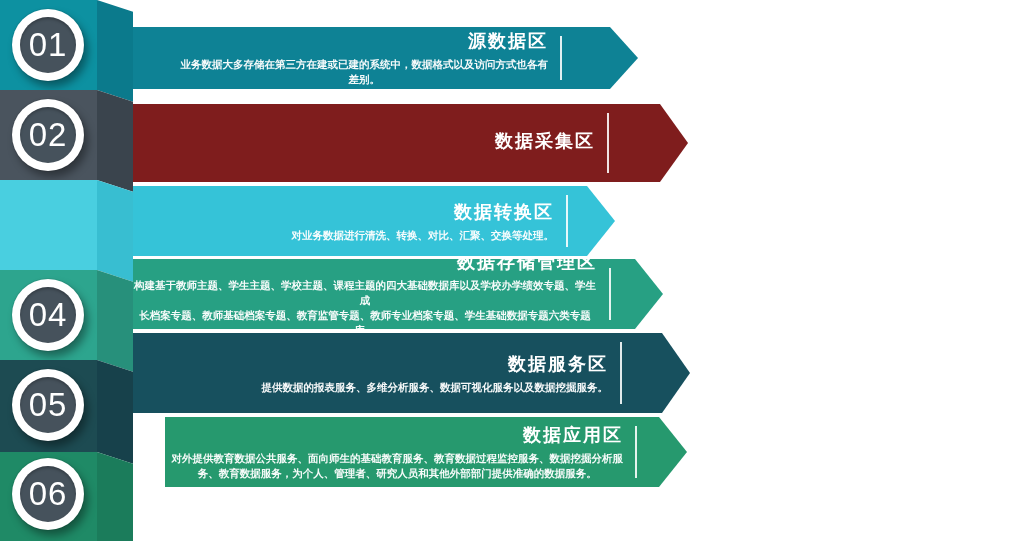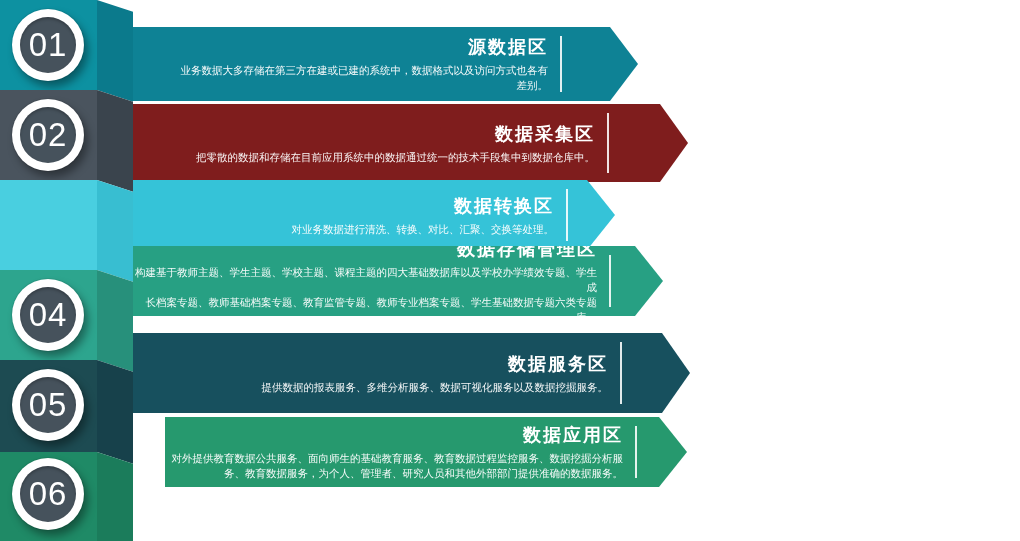--- a/index.html
+++ b/index.html
@@ -33,37 +33,37 @@
   .circle.s4{top:279px}
   .circle.s5{top:369px}
   .circle.s6{top:458px}
   .disc{flex:1;margin:8px;border-radius:50%;background:#46525c;color:#fff;
     display:flex;align-items:center;justify-content:center;
     font-size:33px;font-weight:400;letter-spacing:1px;
     box-shadow:inset 0 2px 3px rgba(0,0,0,0.25);}
   
   .banner{position:absolute;left:133px;
     clip-path:polygon(0 0,calc(100% - 28px) 0,100% 50%,calc(100% - 28px) 100%,0 100%);}
-  .banner.s1{top:27px;height:74px;width:505px}
+  .banner.s1{top:27px;height:62px;width:505px}
   .banner.s2{top:104px;height:78px;width:555px}
-  .banner.s3{top:180px;height:70px;width:482px}
-  .banner.s4{top:246px;height:70px;width:530px}
+  .banner.s3{top:186px;height:70px;width:482px}
+  .banner.s4{top:259px;height:70px;width:530px}
   .banner.s5{top:333px;height:80px;width:557px}
   .banner.s6{top:417px;height:70px;width:522px}
   .banner-content{position:absolute;inset:0;display:flex;flex-direction:column;
     justify-content:center;align-items:flex-end;color:#fff;}
   .s1 .banner-content{padding-right:90px}
   .s2 .banner-content{padding-right:93px}
   .s3 .banner-content{padding-right:61px}
   .s4 .banner-content{padding-right:66px}
   .s5 .banner-content{padding-right:82px}
   .s6 .banner-content{padding-right:64px}
   .banner-title{font-size:18px;font-weight:bold;letter-spacing:2px;line-height:24px;
     text-align:right;margin-bottom:4px;}
-  .banner-desc{font-size:10.5px;font-weight:normal;line-height:15px;text-align:right;
+  .banner-desc{font-size:10.5px;font-weight:bold;line-height:15px;text-align:center;
     white-space:pre-line;opacity:.96;}
   .sep{position:absolute;top:9px;bottom:9px;width:2px;background:rgba(255,255,255,0.88);}
   .s1 .sep{left:427px}
   .s2 .sep{left:474px}
   .s3 .sep{left:433px}
   .s4 .sep{left:476px}
   .s5 .sep{left:487px}
   .s6 .sep{left:470px}
 </style>
 </head>
@@ -83,21 +83,20 @@
   </div>
   <div class="circle s1">
     <div class="disc">01</div>
   </div>
 
   <div class="band s2" style="background: rgb(74, 84, 94);"></div>
   <div class="fold s2" style="background: rgb(58, 68, 77);"></div>
   <div class="banner s2" style="background: #7f1d1d;">
     <div class="banner-content">
       <div class="banner-title">数据采集区</div>
-      <div class="banner-desc">把零散的数据和存储在目前应用系统中的数据通过统一的技术手段集中到数据仓库中。</div>
     </div>
     <div class="sep"></div>
   </div>
   <div class="circle s2">
     <div class="disc">02</div>
   </div>
 
   <div class="band s3" style="background: rgb(73, 207, 224);"></div>
   <div class="fold s3" style="background: rgb(56, 190, 209);"></div>
   <div class="banner s3" style="background: rgb(53, 195, 216);">

